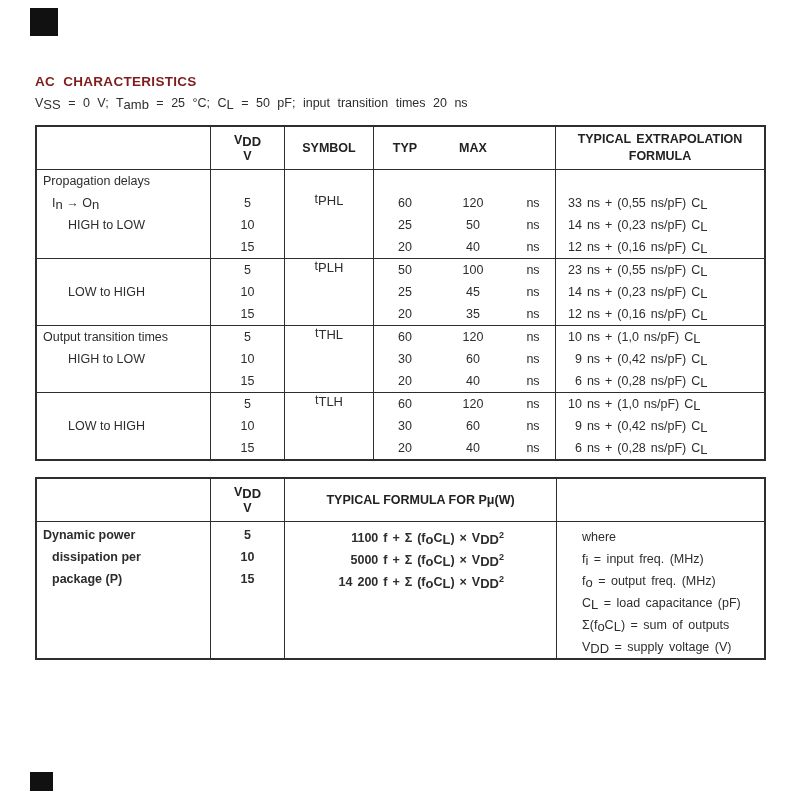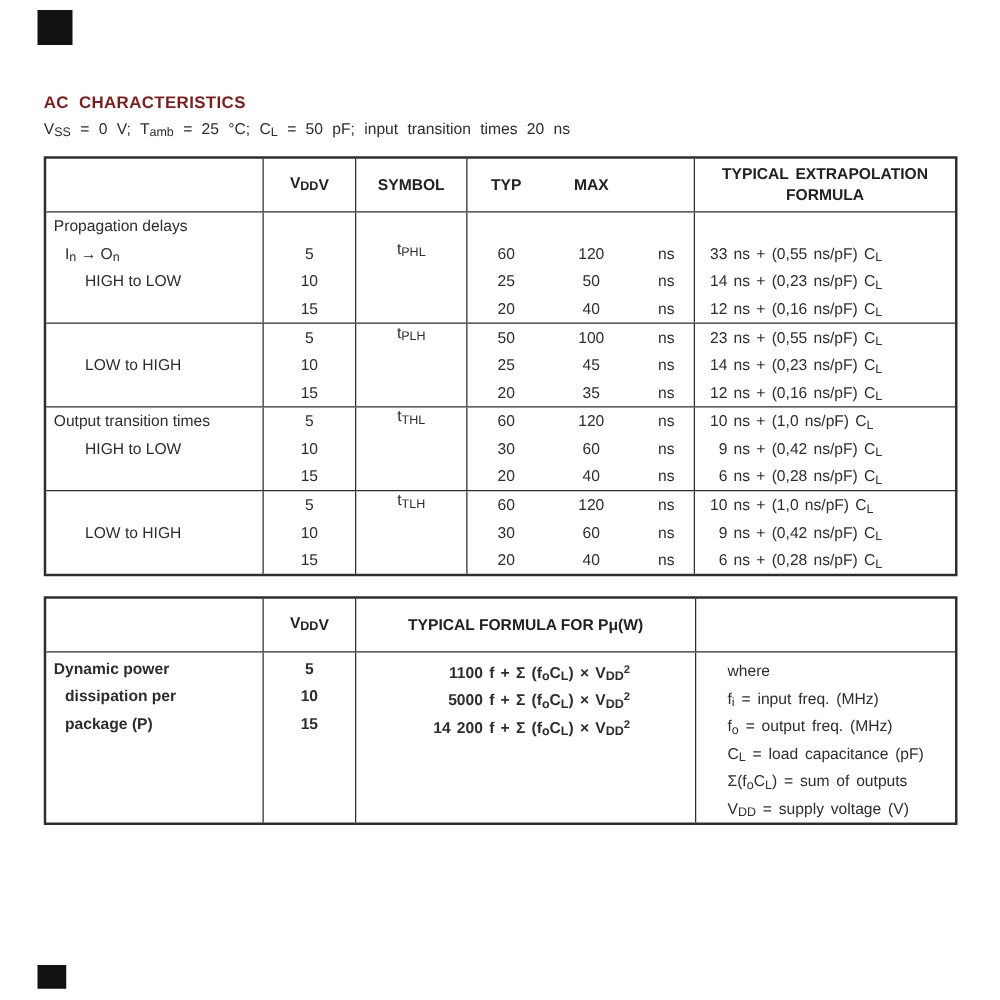--- a/index.html
+++ b/index.html
@@ -19,34 +19,34 @@
   .content { position: absolute; left: 35px; top: 74px; width: 731px; }
 
   .title {
     font-size: 13.5px; font-weight: bold; margin: 0 0 7px 0;
     letter-spacing: 0.3px; word-spacing: 4px; color: #7f1d1d;
   }
   .conditions {
     font-size: 12.5px; margin: 0 0 13px 0; word-spacing: 4px;
   }
 
-  sub { font-size: 10px; vertical-align: -2px; letter-spacing: 0; }
+  sub { font-size: 13px; vertical-align: -2px; letter-spacing: 0; }
   sup { font-size: 9px; vertical-align: 4px; letter-spacing: 0; }
 
   .tbl { border: 2px solid #2e2e2e; width: 731px; font-size: 12.5px; }
   .grid5 { display: grid; grid-template-columns: 173px 74px 89px 182px 1fr; }
   .grid4 { display: grid; grid-template-columns: 173px 74px 272px 1fr; }
   .grid5 > .c + .c, .grid4 > .c + .c { border-left: 1.5px solid #2e2e2e; }
 
   .hrow { min-height: 42px; }
   .hrow .c {
     display: flex; align-items: center; justify-content: center;
     font-weight: bold; color: #222; text-align: center;
   }
-  .hrow .stack { flex-direction: row; line-height: 15px; }
+  .hrow .stack { flex-direction: column; line-height: 15px; }
   .hrow .wrap2 { line-height: 17px; padding: 0 18px; word-spacing: 2px; }
 
   .block { border-top: 1.5px solid #2e2e2e; }
   .t2-body { border-top: 1.5px solid #2e2e2e; min-height: 136px; }
 
   .line { height: 22px; line-height: 22px; white-space: nowrap; }
   .ind0 { padding-left: 6px; }
   .ind1 { padding-left: 15px; }
   .ind2 { padding-left: 31px; }
   .pt1 { padding-top: 22px; }

